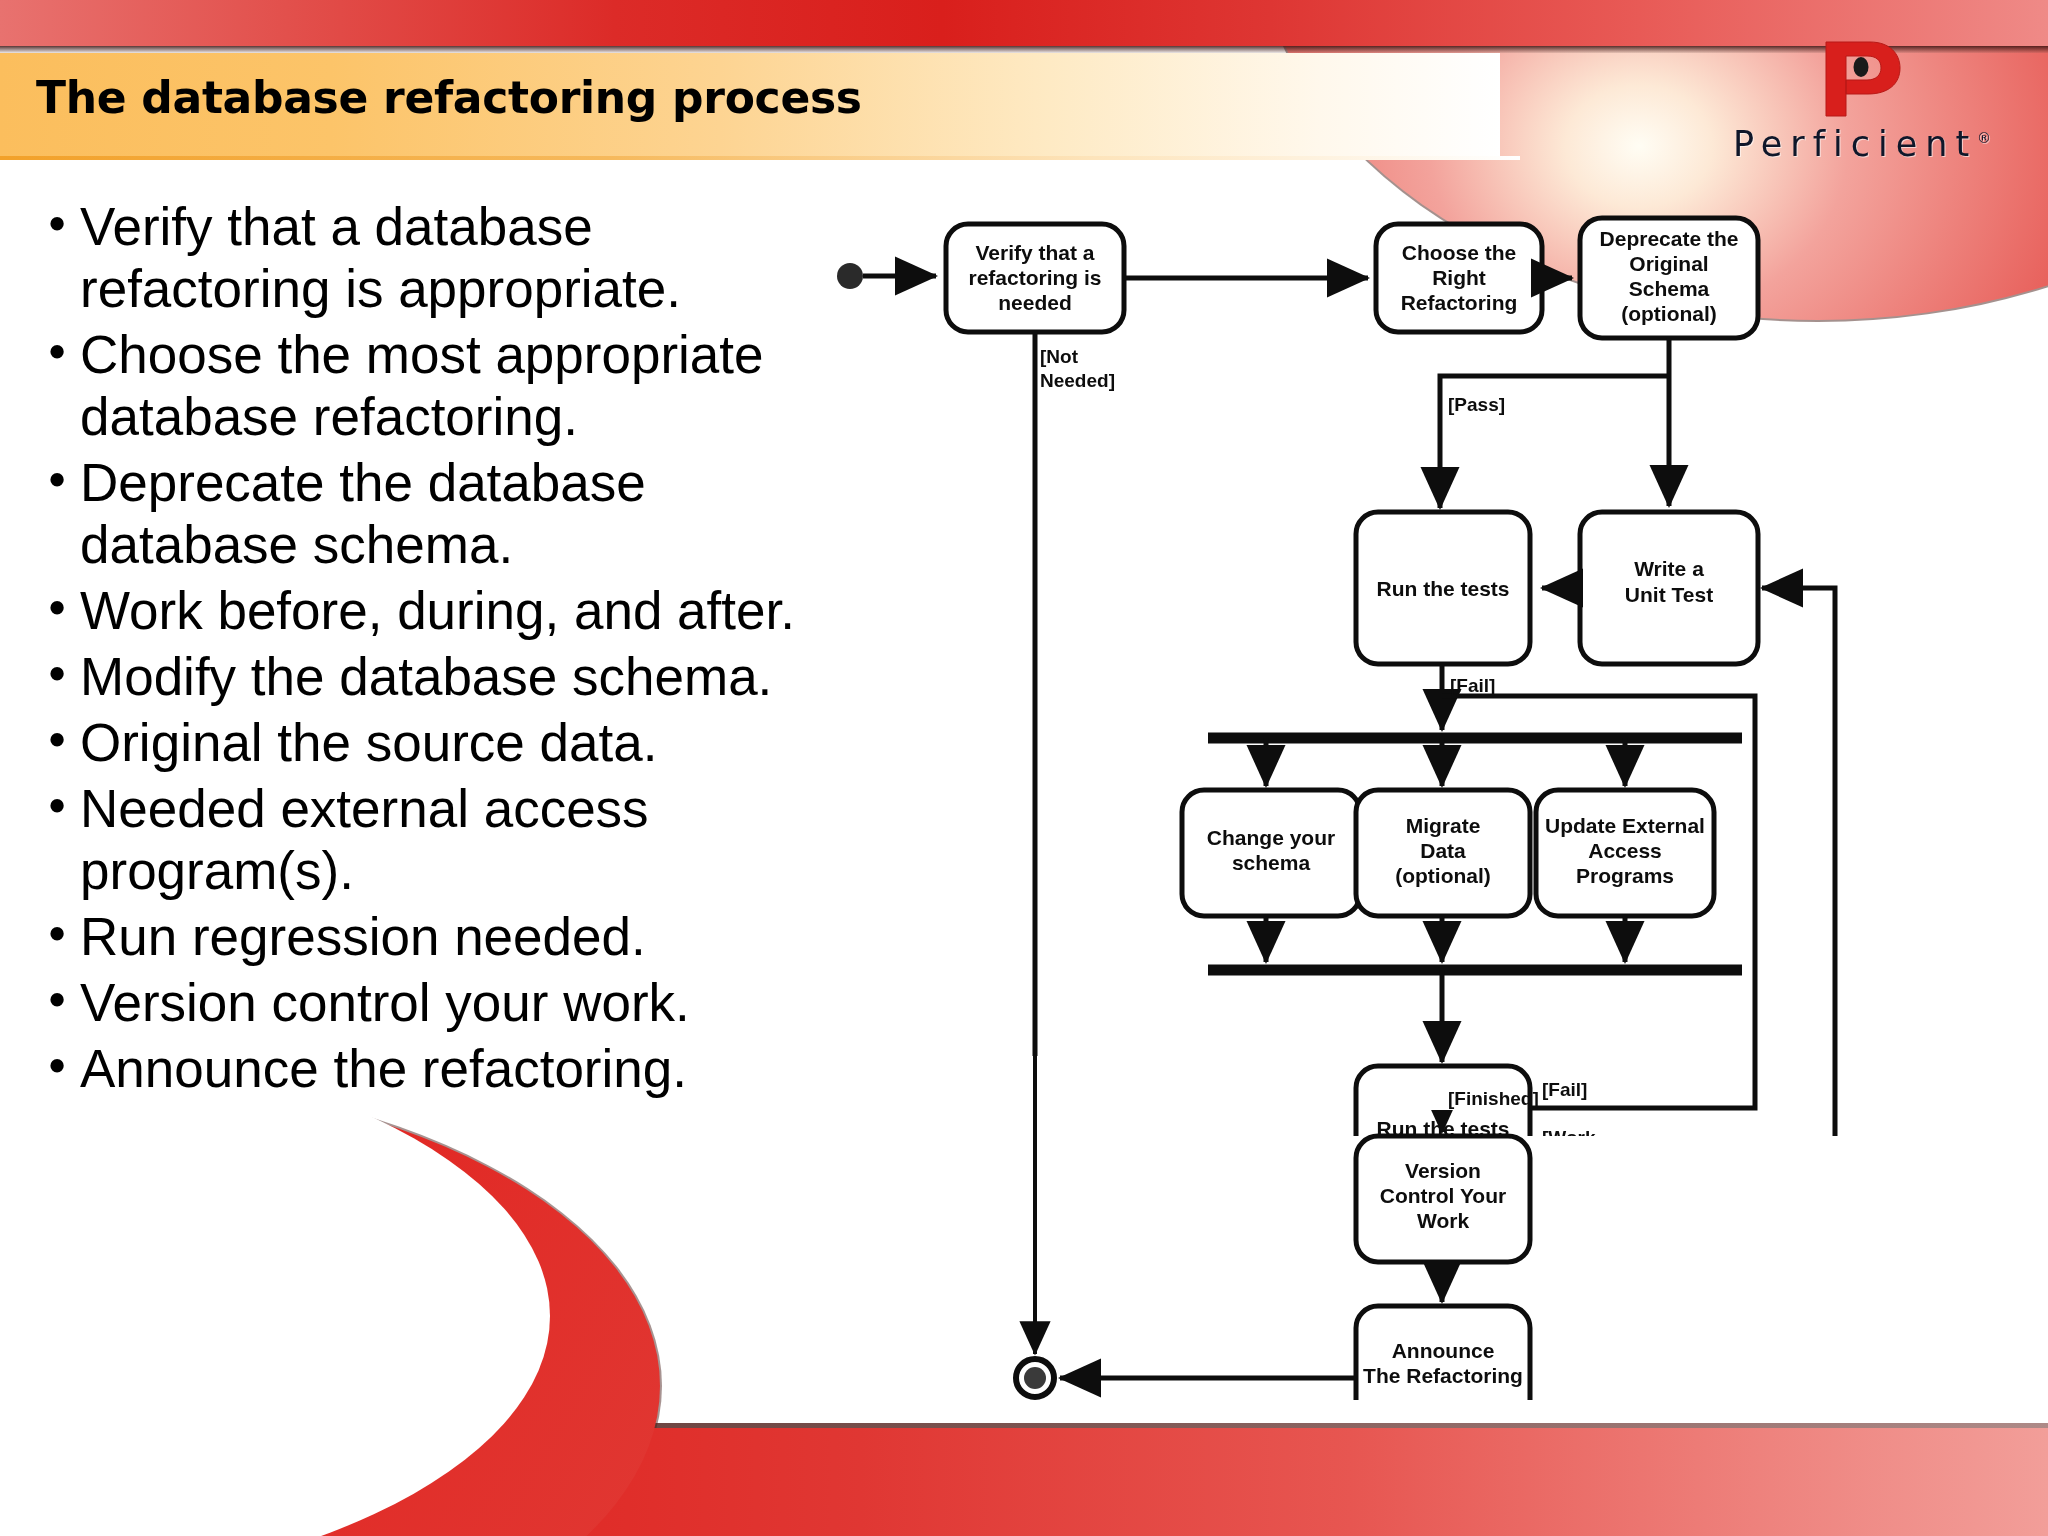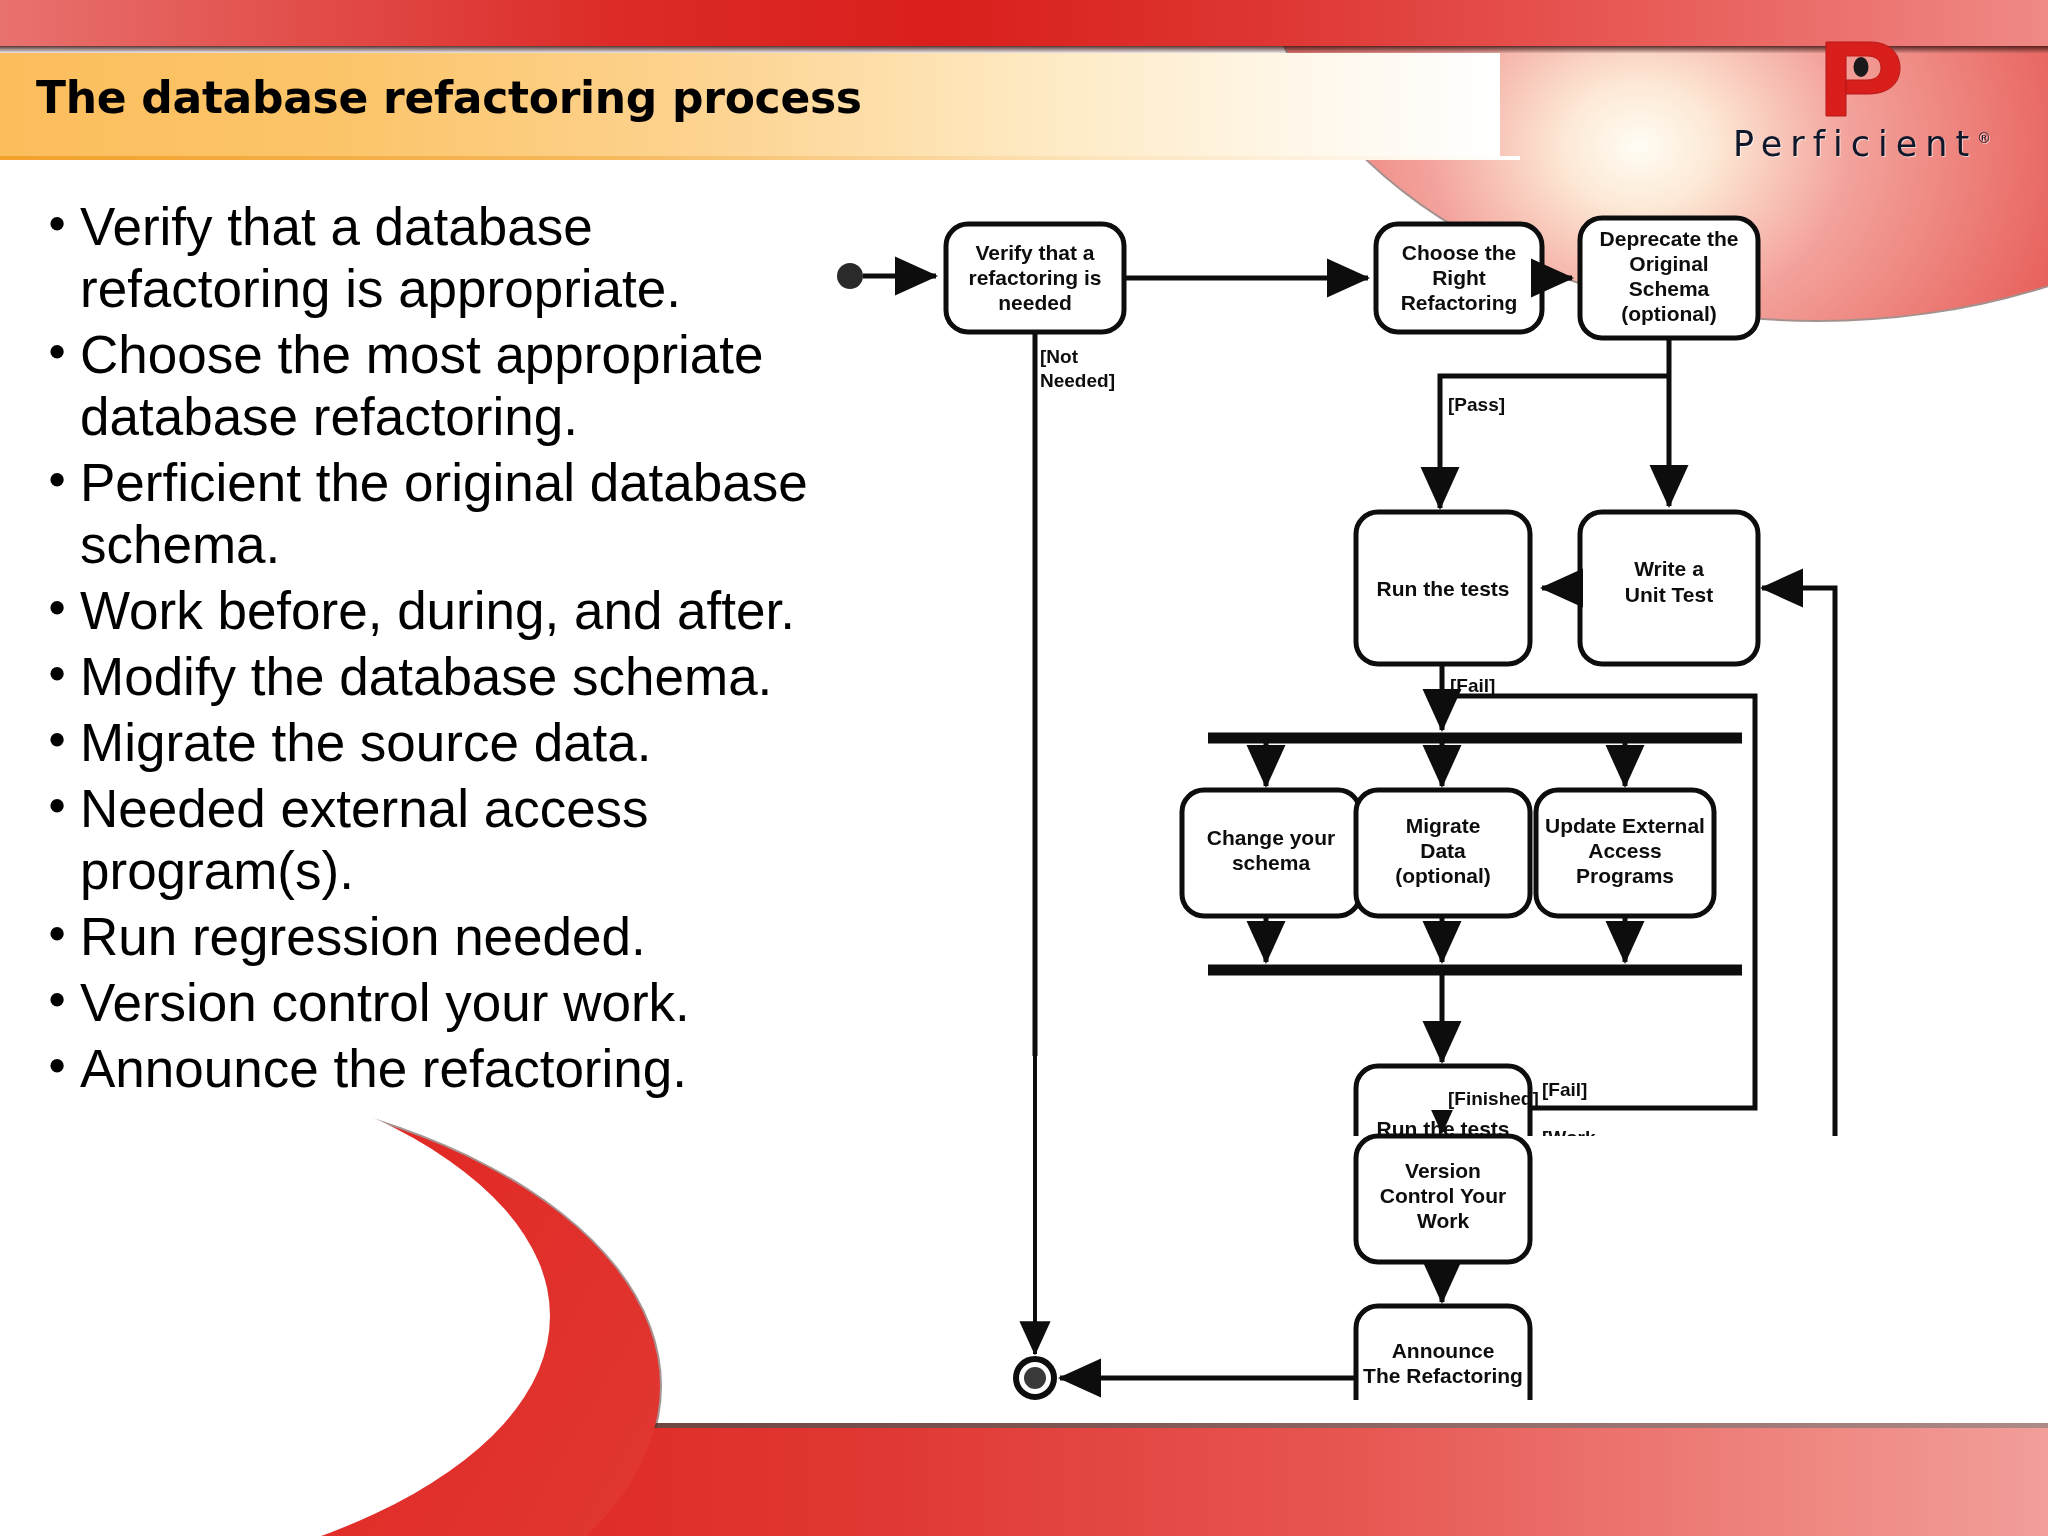--- a/index.html
+++ b/index.html
@@ -237,33 +237,33 @@
     <div class="bullet-row">
       <span class="bullet-dot">•</span>
       <span class="bullet-text">Verify that a database refactoring is appropriate.</span>
     </div>
     <div class="bullet-row">
       <span class="bullet-dot">•</span>
       <span class="bullet-text">Choose the most appropriate database refactoring.</span>
     </div>
     <div class="bullet-row">
       <span class="bullet-dot">•</span>
-      <span class="bullet-text">Perficient the original database schema.</span>
+      <span class="bullet-text">Deprecate the database database schema.</span>
     </div>
     <div class="bullet-row">
       <span class="bullet-dot">•</span>
       <span class="bullet-text">Work before, during, and after.</span>
     </div>
     <div class="bullet-row">
       <span class="bullet-dot">•</span>
       <span class="bullet-text">Modify the database schema.</span>
     </div>
     <div class="bullet-row">
       <span class="bullet-dot">•</span>
-      <span class="bullet-text">Migrate the source data.</span>
+      <span class="bullet-text">Original the source data.</span>
     </div>
     <div class="bullet-row">
       <span class="bullet-dot">•</span>
       <span class="bullet-text">Needed external access program(s).</span>
     </div>
     <div class="bullet-row">
       <span class="bullet-dot">•</span>
       <span class="bullet-text">Run regression needed.</span>
     </div>
     <div class="bullet-row">

